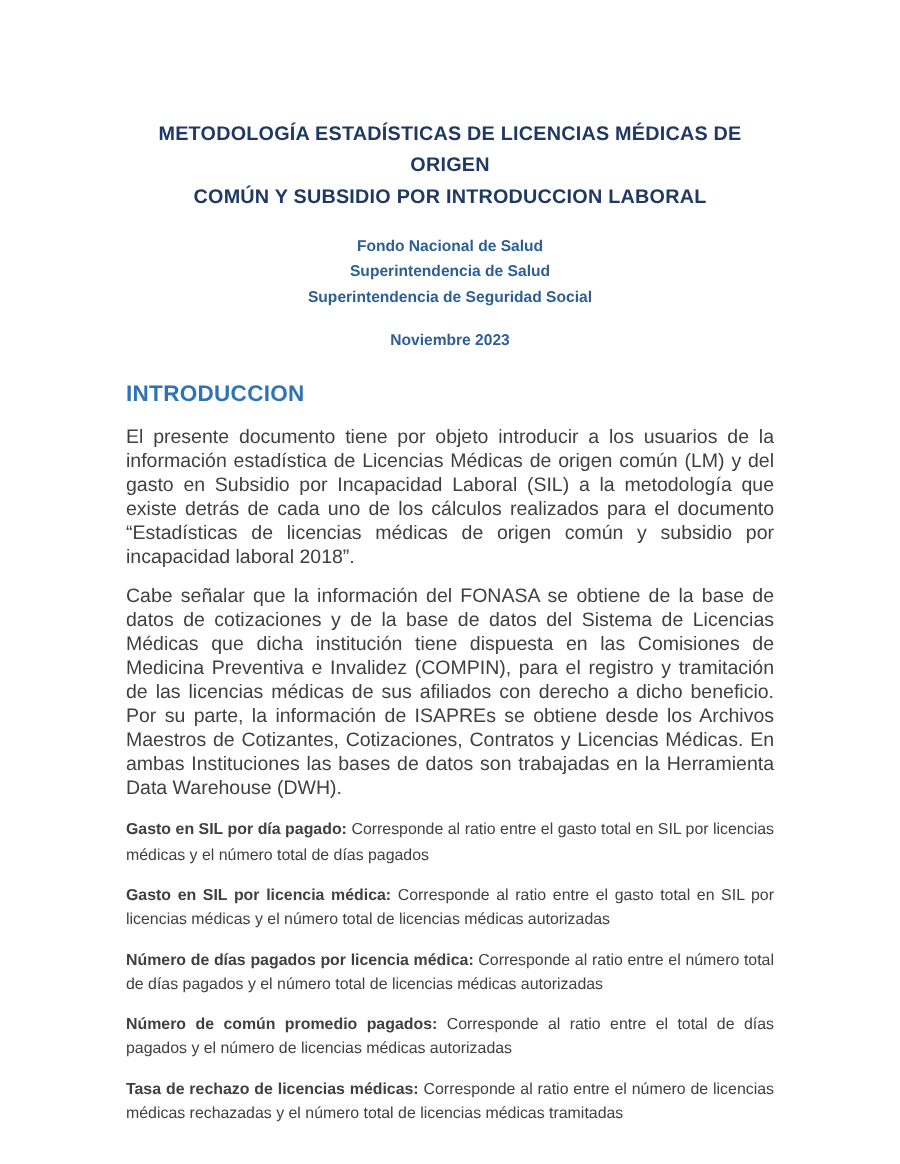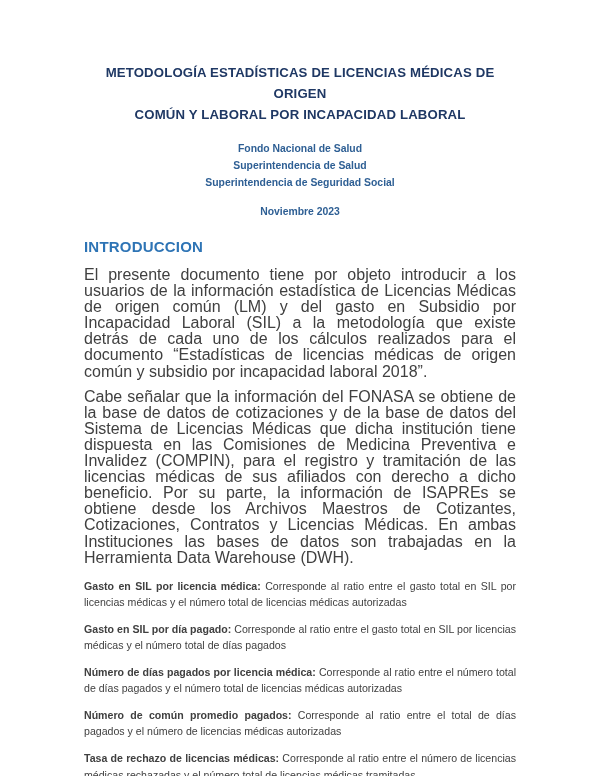--- a/index.html
+++ b/index.html
@@ -14,21 +14,21 @@
     font-family: "Liberation Sans", sans-serif;
     color: #404040;
     overflow: hidden;
   }
   .page {
     position: relative;
     width: 600px;
     height: 776px;
     background: #ffffff;
     box-sizing: border-box;
-    padding: 0 84px;
+    padding: 16px 84px;
   }
   .doc-title {
     margin: 0;
     padding-top: 62px;
     font-size: 13.2px;
     line-height: 21px;
     font-weight: bold;
     color: #1f3864;
     text-align: center;
     letter-spacing: 0.15px;
@@ -65,21 +65,21 @@
     color: #2e74b5;
     letter-spacing: 0.2px;
   }
   .section-heading.numbered {
     padding-top: 17px;
     font-size: 15.5px;
   }
   p.body-text {
     margin: 0;
     padding-top: 9px;
-    font-size: 16px;
+    font-size: 13px;
     line-height: 16.1px;
     text-align: justify;
     color: #404040;
   }
   p.definition {
     margin: 0;
     padding-top: 11px;
     font-size: 10.6px;
     line-height: 16.1px;
     text-align: justify;
@@ -92,44 +92,44 @@
     padding-top: 1px;
   }
 </style>
 </head>
 <body>
 
 <div class="page">
 
   <h1 class="doc-title">
     <span class="title-line">METODOLOGÍA ESTADÍSTICAS DE LICENCIAS MÉDICAS DE ORIGEN</span>
-    <span class="title-line">COMÚN Y LABORAL POR INCAPACIDAD LABORAL</span>
+    <span class="title-line">COMÚN Y SUBSIDIO POR INTRODUCCION LABORAL</span>
   </h1>
 
   <div class="org-block">
     <span class="org-line">Fondo Nacional de Salud</span>
     <span class="org-line">Superintendencia de Salud</span>
     <span class="org-line">Superintendencia de Seguridad Social</span>
     <span class="doc-date">Noviembre 2023</span>
   </div>
 
   <h2 class="section-heading">INTRODUCCION</h2>
 
   <p class="body-text">El presente documento tiene por objeto introducir a los usuarios de la información estadística de Licencias Médicas de origen común (LM) y del gasto en Subsidio por Incapacidad Laboral (SIL) a la metodología que existe detrás de cada uno de los cálculos realizados para el documento “Estadísticas de licencias médicas de origen común y subsidio por incapacidad laboral 2018”.</p>
   <p class="body-text">Cabe señalar que la información del FONASA se obtiene de la base de datos de cotizaciones y de la base de datos del Sistema de Licencias Médicas que dicha institución tiene dispuesta en las Comisiones de Medicina Preventiva e Invalidez (COMPIN), para el registro y tramitación de las licencias médicas de sus afiliados con derecho a dicho beneficio. Por su parte, la información de ISAPREs se obtiene desde los Archivos Maestros de Cotizantes, Cotizaciones, Contratos y Licencias Médicas. En ambas Instituciones las bases de datos son trabajadas en la Herramienta Data Warehouse (DWH).</p>
 
 
   <div class="defs-wrap">
 
     <p class="definition">
-      <span class="term">Gasto en SIL por licencia médica:</span><span> Corresponde al ratio entre el gasto total en SIL por licencias médicas y el número total de licencias médicas autorizadas</span>
+      <span class="term">Gasto en SIL por día pagado:</span><span> Corresponde al ratio entre el gasto total en SIL por licencias médicas y el número total de días pagados</span>
     </p>
 
     <p class="definition">
-      <span class="term">Gasto en SIL por día pagado:</span><span> Corresponde al ratio entre el gasto total en SIL por licencias médicas y el número total de días pagados</span>
+      <span class="term">Gasto en SIL por licencia médica:</span><span> Corresponde al ratio entre el gasto total en SIL por licencias médicas y el número total de licencias médicas autorizadas</span>
     </p>
 
     <p class="definition">
       <span class="term">Número de días pagados por licencia médica:</span><span> Corresponde al ratio entre el número total de días pagados y el número total de licencias médicas autorizadas</span>
     </p>
 
 
     <p class="definition">
       <span class="term">Número de común promedio pagados:</span><span> Corresponde al ratio entre el total de días pagados y el número de licencias médicas autorizadas</span>
     </p>

